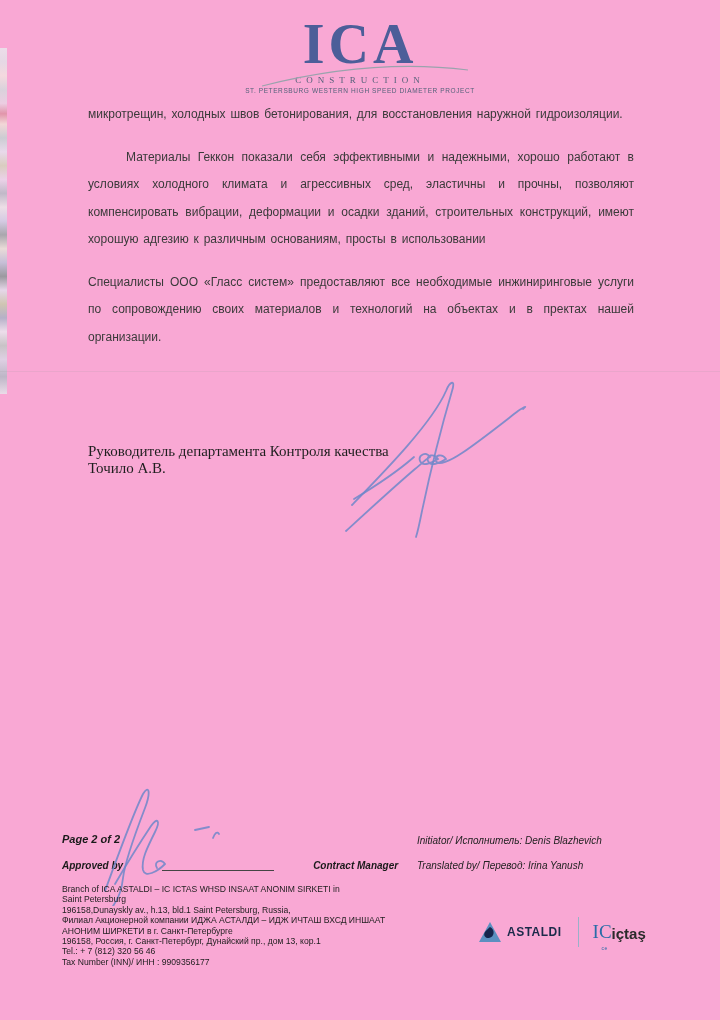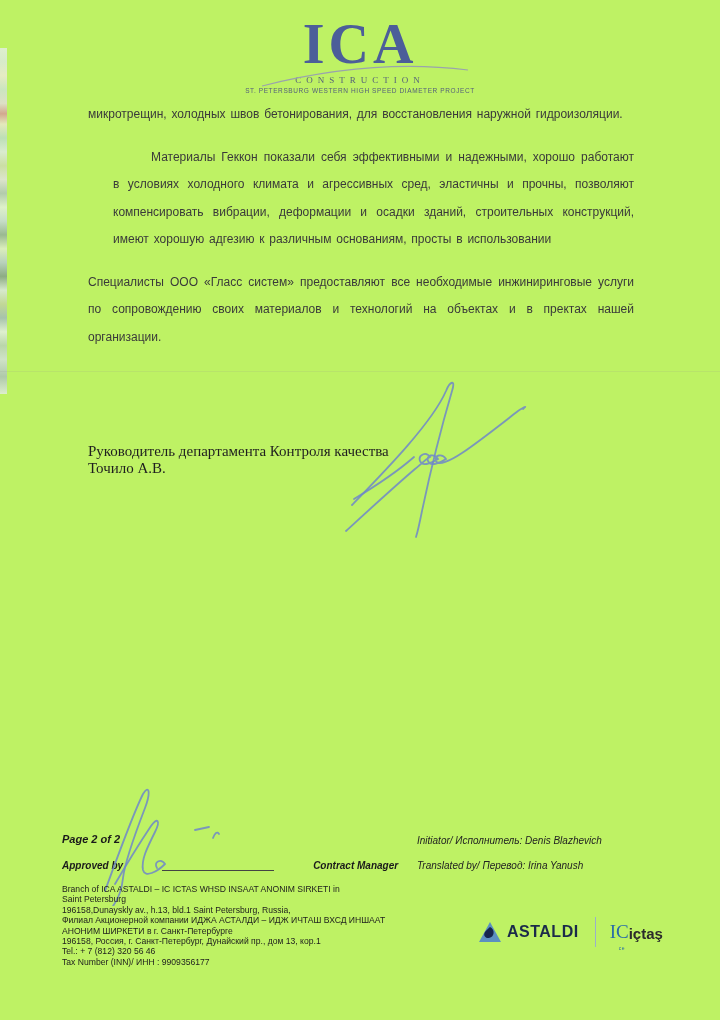--- a/index.html
+++ b/index.html
@@ -1,18 +1,18 @@
 <!DOCTYPE html>
 <html><head>
 <meta charset="utf-8">
 <style>
   html,body{margin:0;padding:0;background:#e9e9e9;}
   .page{
     position:relative;width:720px;height:1020px;margin:0 auto;
-    background:#bef264;overflow:hidden;
+    background:#f9a8d4;overflow:hidden;
     font-family:"Liberation Sans",sans-serif;color:#3a3a3a;
   }
   
   .edge-strip{
     position:absolute;left:0;top:48px;width:7px;height:346px;
     background:linear-gradient(180deg,
       #e8eef0 0%,#dfe8ea 4%,#f3e9e2 8%,#cfe0de 12%,#e7d9e6 16%,
       #d98f9d 19%,#f0e6d8 22%,#bcd8d2 26%,#e3e9f2 30%,#cfd8b9 34%,
       #e6dfee 38%,#aebec4 42%,#e8f0ec 46%,#c9d6e8 50%,#8ea6a0 54%,
       #e4ecd9 58%,#b6c6d8 62%,#7c948e 66%,#dfe6ef 70%,#c2cfa8 74%,
@@ -33,21 +33,21 @@
     font-family:"Liberation Serif",serif;
   }
   .logo-tagline{margin-top:2px;font-size:6.5px;letter-spacing:.6px;color:#55617a;}
 
   
   .body-text{position:absolute;left:88px;top:101px;width:546px;}
   .body-text p{
     margin:0 0 15px 0;font-size:12px;line-height:27.5px;
     text-align:justify;word-spacing:1.5px;color:#3a3a3a;
   }
-  .body-text p.indent{text-indent:38px;margin-left:25px;}
+  .body-text p.indent{text-indent:38px;}
 
   
   .sign-row{
     position:absolute;left:88px;top:443px;width:546px;
     font-family:"Liberation Serif",serif;font-size:15px;color:#1f1f1f;
     display:flex;justify-content:space-between;flex-direction:column;
   }
   .sign-row .name{padding-right:16px;}
   .sig-main{position:absolute;left:340px;top:381px;width:195px;height:160px;}
   .sig-stroke{fill:none;stroke:#6f87c9;stroke-width:1.8;stroke-linecap:round;opacity:.85;}
@@ -75,21 +75,21 @@
 
   .sig-footer{position:absolute;left:85px;top:786px;width:135px;height:120px;}
 
   
   .logos{
     position:absolute;left:478px;top:908px;width:200px;height:48px;
     display:flex;align-items:center;
   }
   .astaldi{display:flex;align-items:center;}
   .astaldi-label{
-    font-size:16px;font-weight:bold;color:#1b2a4a;letter-spacing:.5px;margin-left:5px;
+    font-size:12px;font-weight:bold;color:#1b2a4a;letter-spacing:.5px;margin-left:5px;
   }
   .logo-divider{width:1px;height:30px;background:#9ab0c9;margin:0 14px 0 16px;}
   .ictas{display:flex;align-items:flex-start;position:relative;}
   .ictas-ic{
     font-family:"Liberation Serif",serif;font-size:19px;color:#2a6ca8;line-height:1;
   }
   .ictas-ce{position:absolute;left:9px;top:23px;font-size:5px;color:#2a6ca8;letter-spacing:.5px;}
   .ictas-name{font-size:15px;font-weight:bold;color:#2b2b2b;margin-top:3px;}
 </style>
 </head>

